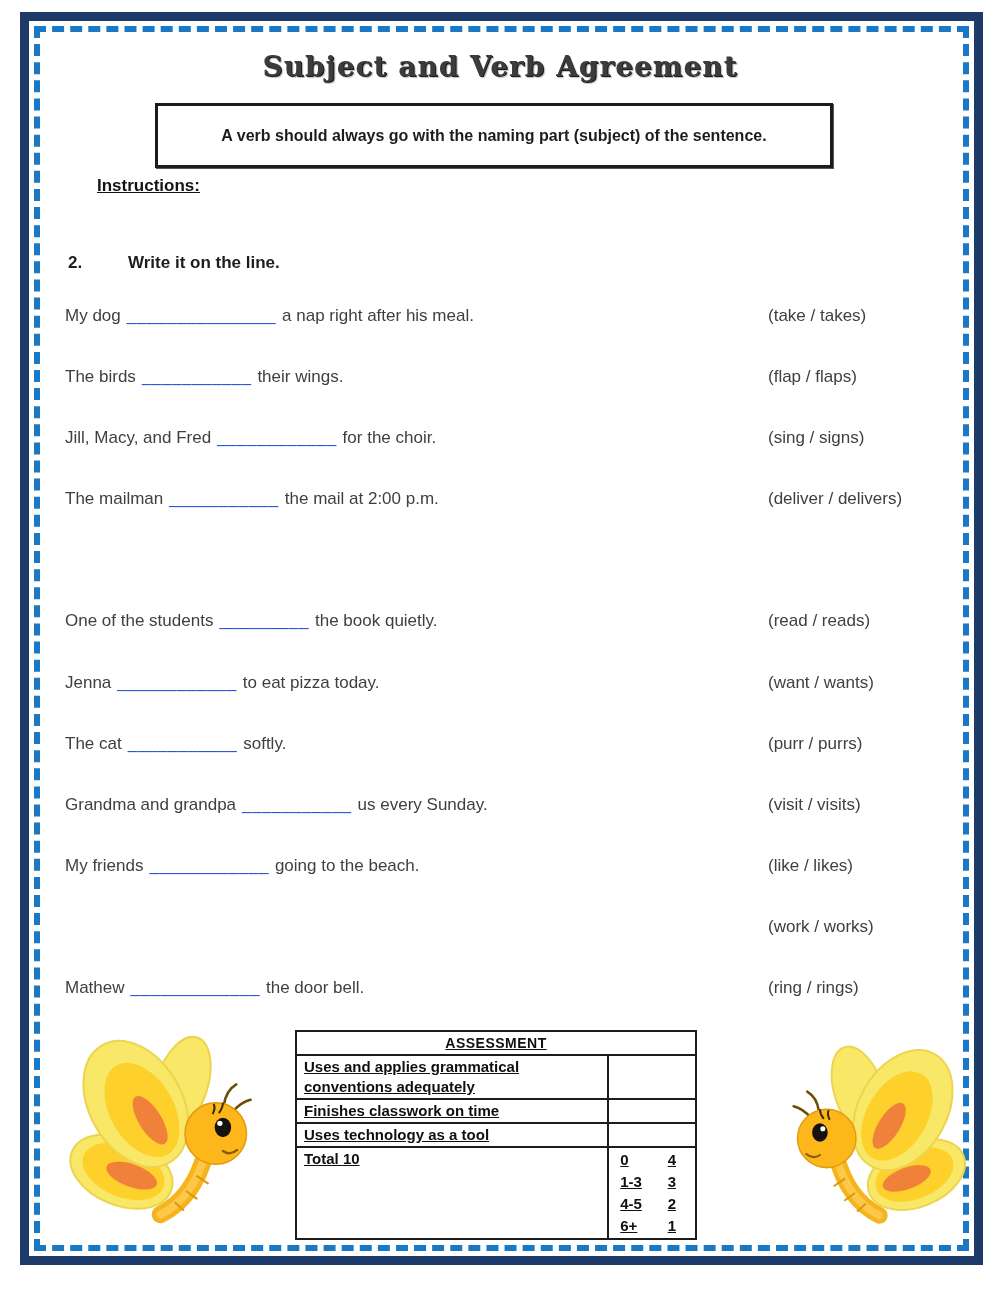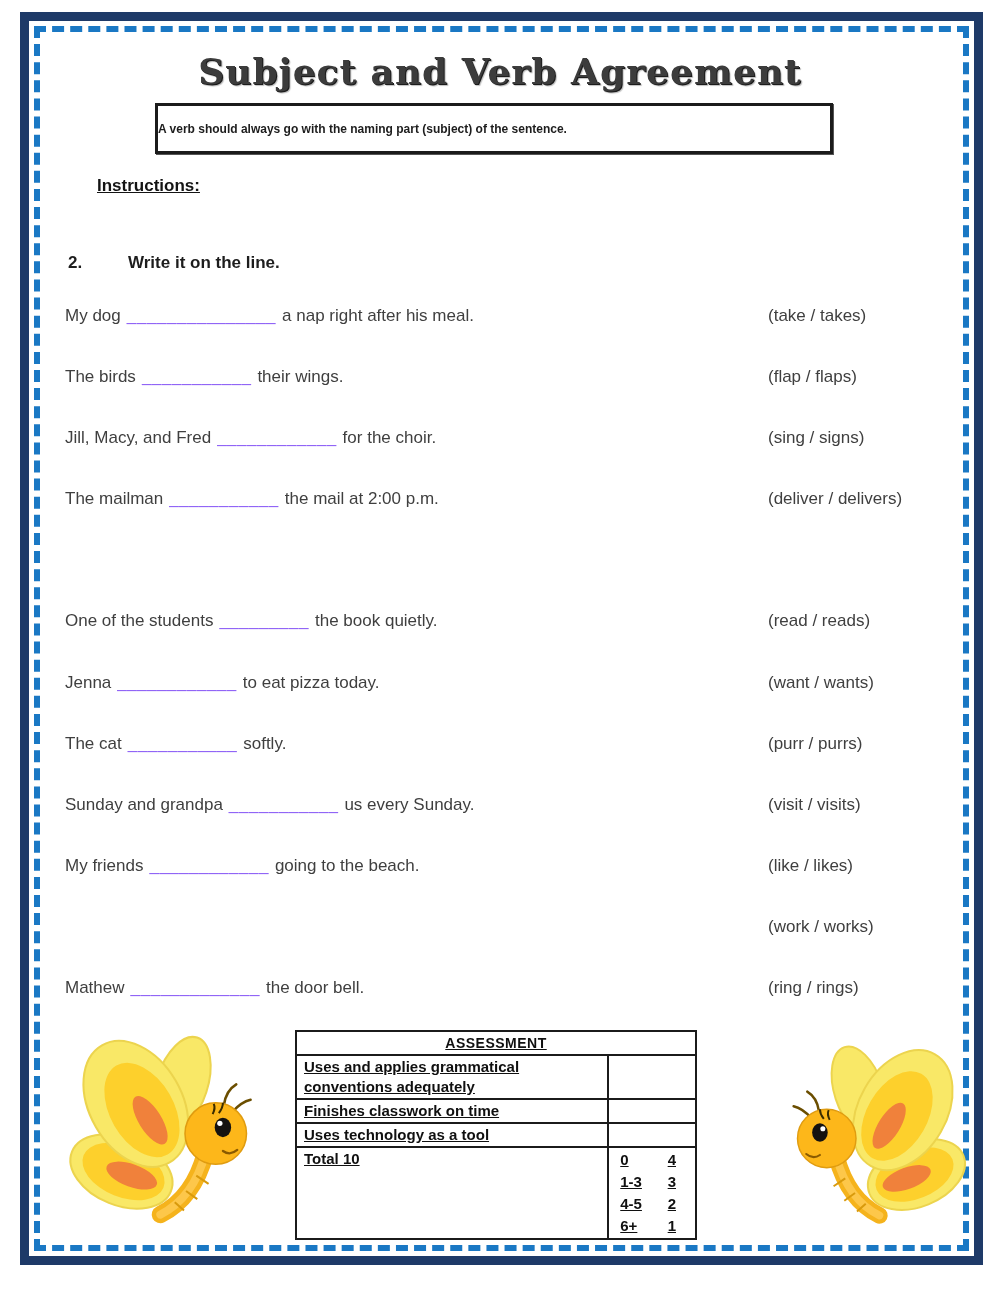--- a/index.html
+++ b/index.html
@@ -22,35 +22,36 @@
     position: absolute;
     left: 5px; top: 5px; right: 5px; bottom: 5px;
     border: 6px dashed #1a78c4;
   }
   .title {
     position: absolute;
     top: 50px; left: 0; width: 100%;
     text-align: center;
     font-family: "DejaVu Serif", serif;
     font-weight: bold;
-    font-size: 36px;
+    font-size: 28px;
     color: #3c3c3c;
     letter-spacing: 1px;
     text-shadow: 1px 1px 0 #1c1c1c, 2px 2px 1px rgba(0,0,0,0.25);
   }
   .rulebox {
     position: absolute;
     left: 155px; top: 103px;
-    width: 678px; height: 51px;
+    width: 678px; height: 65px;
     border: 3px solid #1b1b1b;
     box-shadow: 1px 1px 0 #555;
     background: #fff;
     display: flex;
     align-items: center;
-    font-size: 12px;
+    justify-content: center;
+    font-size: 16px;
     font-weight: 600;
     color: #1d1d1d;
   }
   .instructions-heading {
     position: absolute;
     left: 97px; top: 176px;
     font-size: 17px;
     font-weight: bold;
     text-decoration: underline;
     color: #141414;
@@ -65,21 +66,21 @@
     white-space: nowrap;
   }
   .step .num { display: inline-block; width: 60px; }
   .sentence-row {
     position: absolute;
     left: 0; width: 100%; height: 24px;
     font-size: 17px;
     color: #3f3f3f;
   }
   .sentence-text { position: absolute; left: 65px; white-space: nowrap; }
-  .sentence-text .blank { margin: 0 6px; letter-spacing: 0.5px; color: #8b5cf6; }
+  .sentence-text .blank { margin: 0 6px; letter-spacing: 0.5px; color: #1d4ed8; }
   .options { position: absolute; left: 768px; white-space: nowrap; color: #3f3f3f; }
   table.assessment {
     position: absolute;
     left: 295px; top: 1030px;
     width: 402px;
     border-collapse: collapse;
     font-size: 15px;
     font-weight: bold;
     color: #101010;
   }
@@ -145,21 +146,21 @@
   </div>
   <div class="sentence-row" style="top:673px">
     <span class="sentence-text"><span>Jenna</span><span class="blank">____________</span><span>to eat pizza today.</span></span>
     <span class="options">(want / wants)</span>
   </div>
   <div class="sentence-row" style="top:734px">
     <span class="sentence-text"><span>The cat</span><span class="blank">___________</span><span>softly.</span></span>
     <span class="options">(purr / purrs)</span>
   </div>
   <div class="sentence-row" style="top:795px">
-    <span class="sentence-text"><span>Sunday and grandpa</span><span class="blank">___________</span><span>us every Sunday.</span></span>
+    <span class="sentence-text"><span>Grandma and grandpa</span><span class="blank">___________</span><span>us every Sunday.</span></span>
     <span class="options">(visit / visits)</span>
   </div>
   <div class="sentence-row" style="top:856px">
     <span class="sentence-text"><span>My friends</span><span class="blank">____________</span><span>going to the beach.</span></span>
     <span class="options">(like / likes)</span>
   </div>
   <div class="sentence-row" style="top:917px">
     <span class="options">(work / works)</span>
   </div>
   <div class="sentence-row" style="top:978px">

